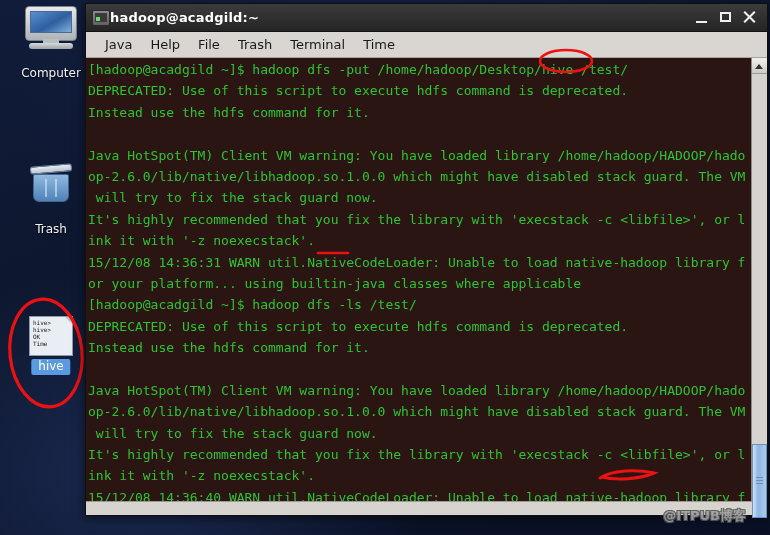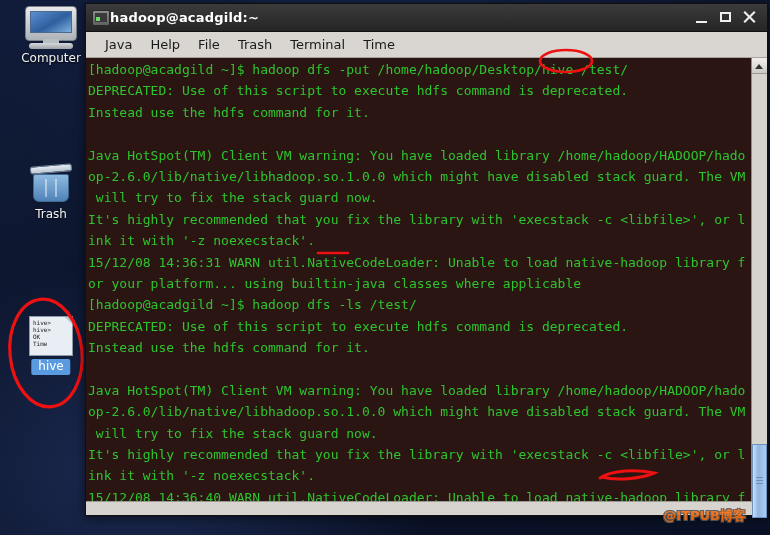--- a/index.html
+++ b/index.html
@@ -24,21 +24,21 @@
 
   .desk-icon {
     position: absolute;
     width: 102px;
     text-align: center;
     color: #f2f2f2;
     font-size: 12px;
     text-shadow: 0 1px 2px rgba(0,0,0,.85);
     line-height: 1.1;
   }
-  .desk-icon .glyph { display: block; height: 46px; margin-bottom: 2px; position: relative; }
+  .desk-icon .glyph { display: block; height: 46px; margin-bottom: 17px; position: relative; }
   .desk-icon .label { display: inline-block; white-space: nowrap; }
 
   
   .mon-body {
     position: absolute; left: 50%; top: 2px; transform: translateX(-50%);
     width: 52px; height: 35px; border-radius: 4px;
     background: linear-gradient(#e8eaec, #aeb3b8);
     border: 1px solid #7c8288;
   }
   .mon-screen {
@@ -232,21 +232,21 @@
 
   #status-strip {
     height: 14px; flex: none;
     background: #d7d3cf; border-top: 1px solid #9c9894;
   }
 
   
   #watermark {
     position: absolute; right: 24px; bottom: 10px;
     font-family: "DejaVu Sans", sans-serif;
-    font-size: 13px; font-weight: bold; color: #f97316;
+    font-size: 13px; font-weight: bold; color: #a3a3a3;
     text-shadow: 1px 1px 0 #555, -1px -1px 0 #555, 1px -1px 0 #555, -1px 1px 0 #555;
     opacity: .92;
   }
 </style>
 </head>
 <body>
 
 <div id="desktop">
 
   <div class="desk-icon" style="left:0px; top:4px;">

